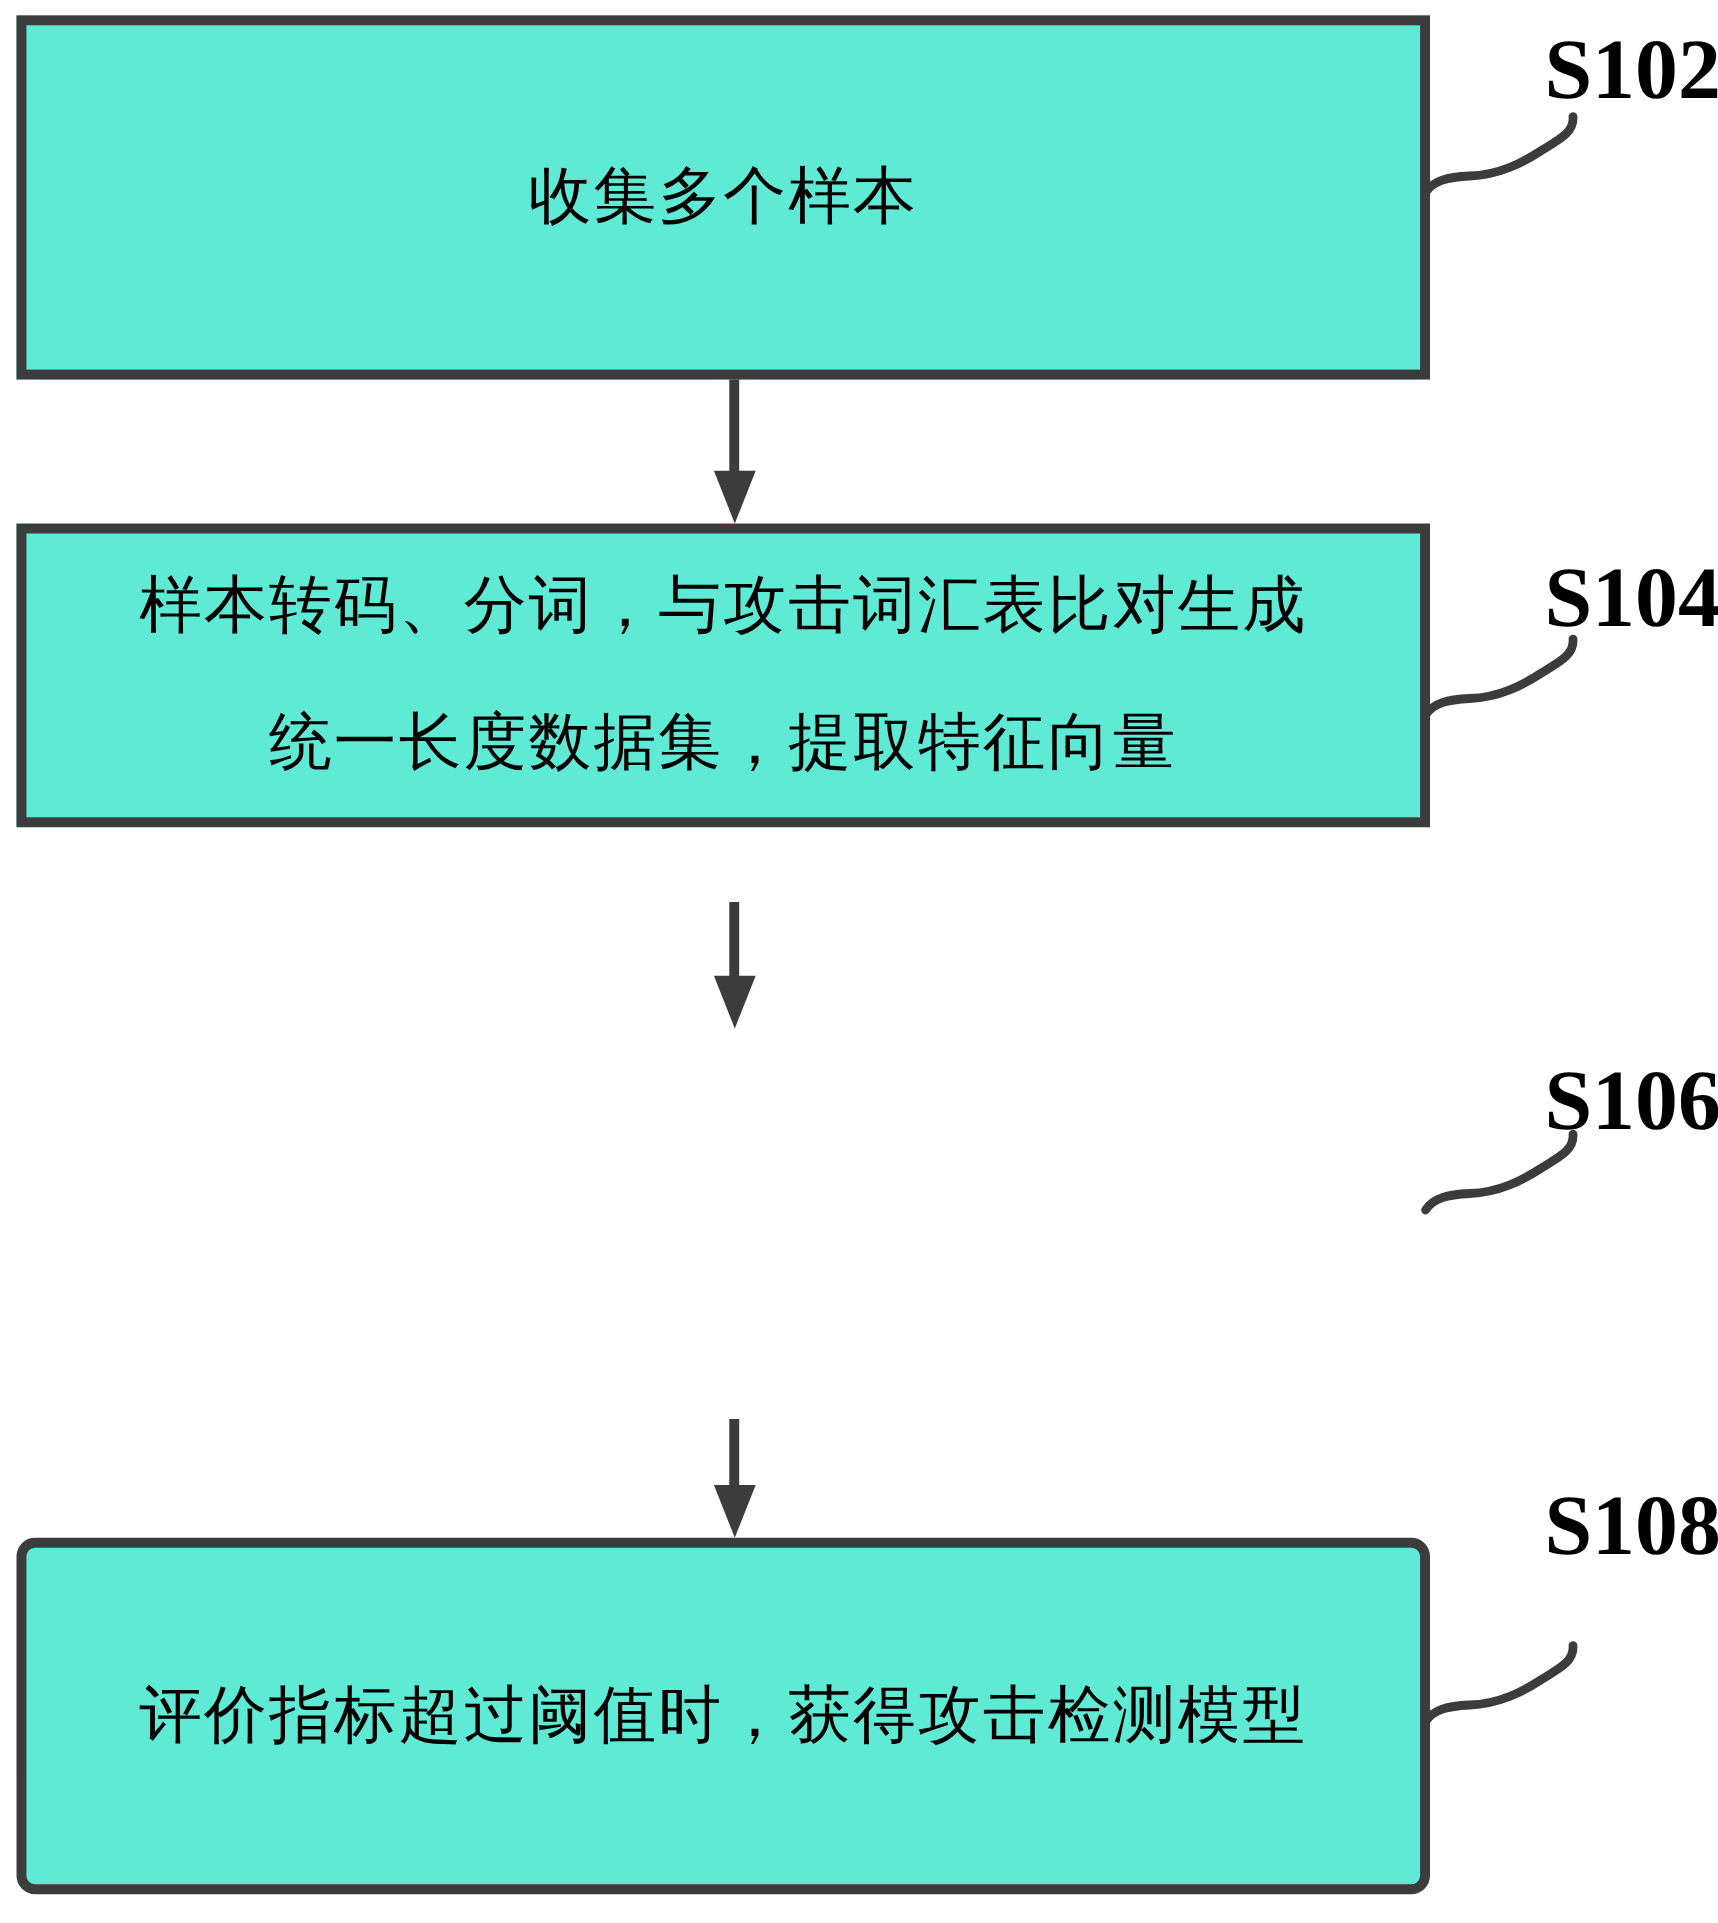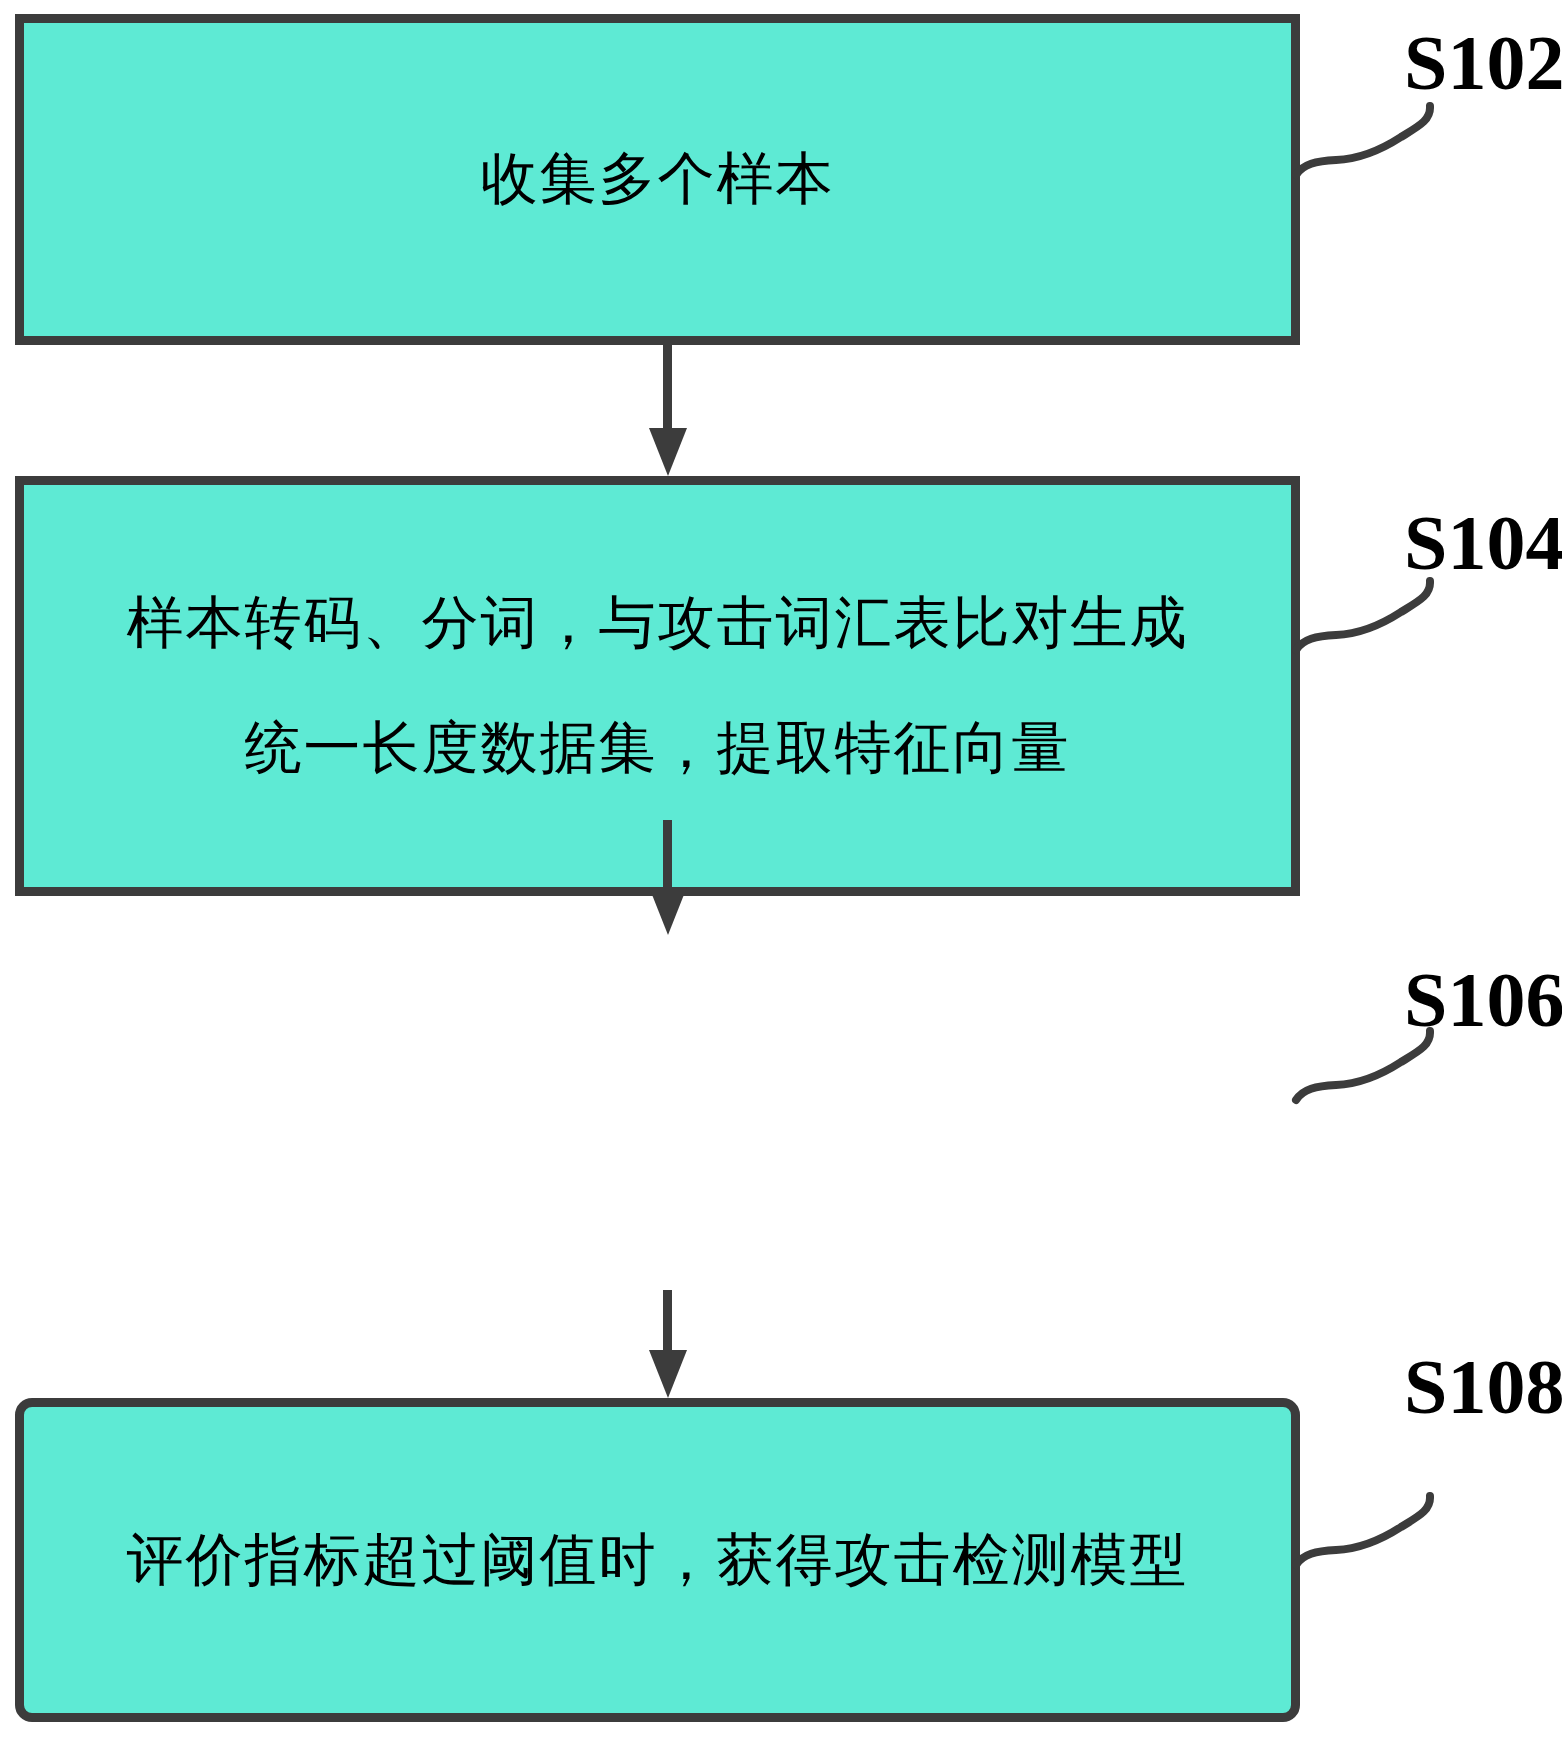--- a/index.html
+++ b/index.html
@@ -29,21 +29,21 @@
     text-align: center;
   }
   .step-text {
     color: #000000;
     font-size: 57px;
     line-height: 1.35;
     letter-spacing: 2px;
     white-space: nowrap;
   }
   .box1 { top: 14px;   height: 331px; }
-  .box2 { top: 476px;  height: 420px; gap: 48px; }
+  .box2 { top: 476px;  height: 276px; gap: 48px; }
   .box3 { top: 935px;  height: 355px; }
   .box4 { top: 1398px; height: 324px; border-radius: 17px; }
 
   .flow-arrow {
     position: absolute;
     left: 649px;   
     width: 38px;
   }
   .arrow1 { top: 345px;  height: 131px; }
   .arrow2 { top: 820px;  height: 115px; }

